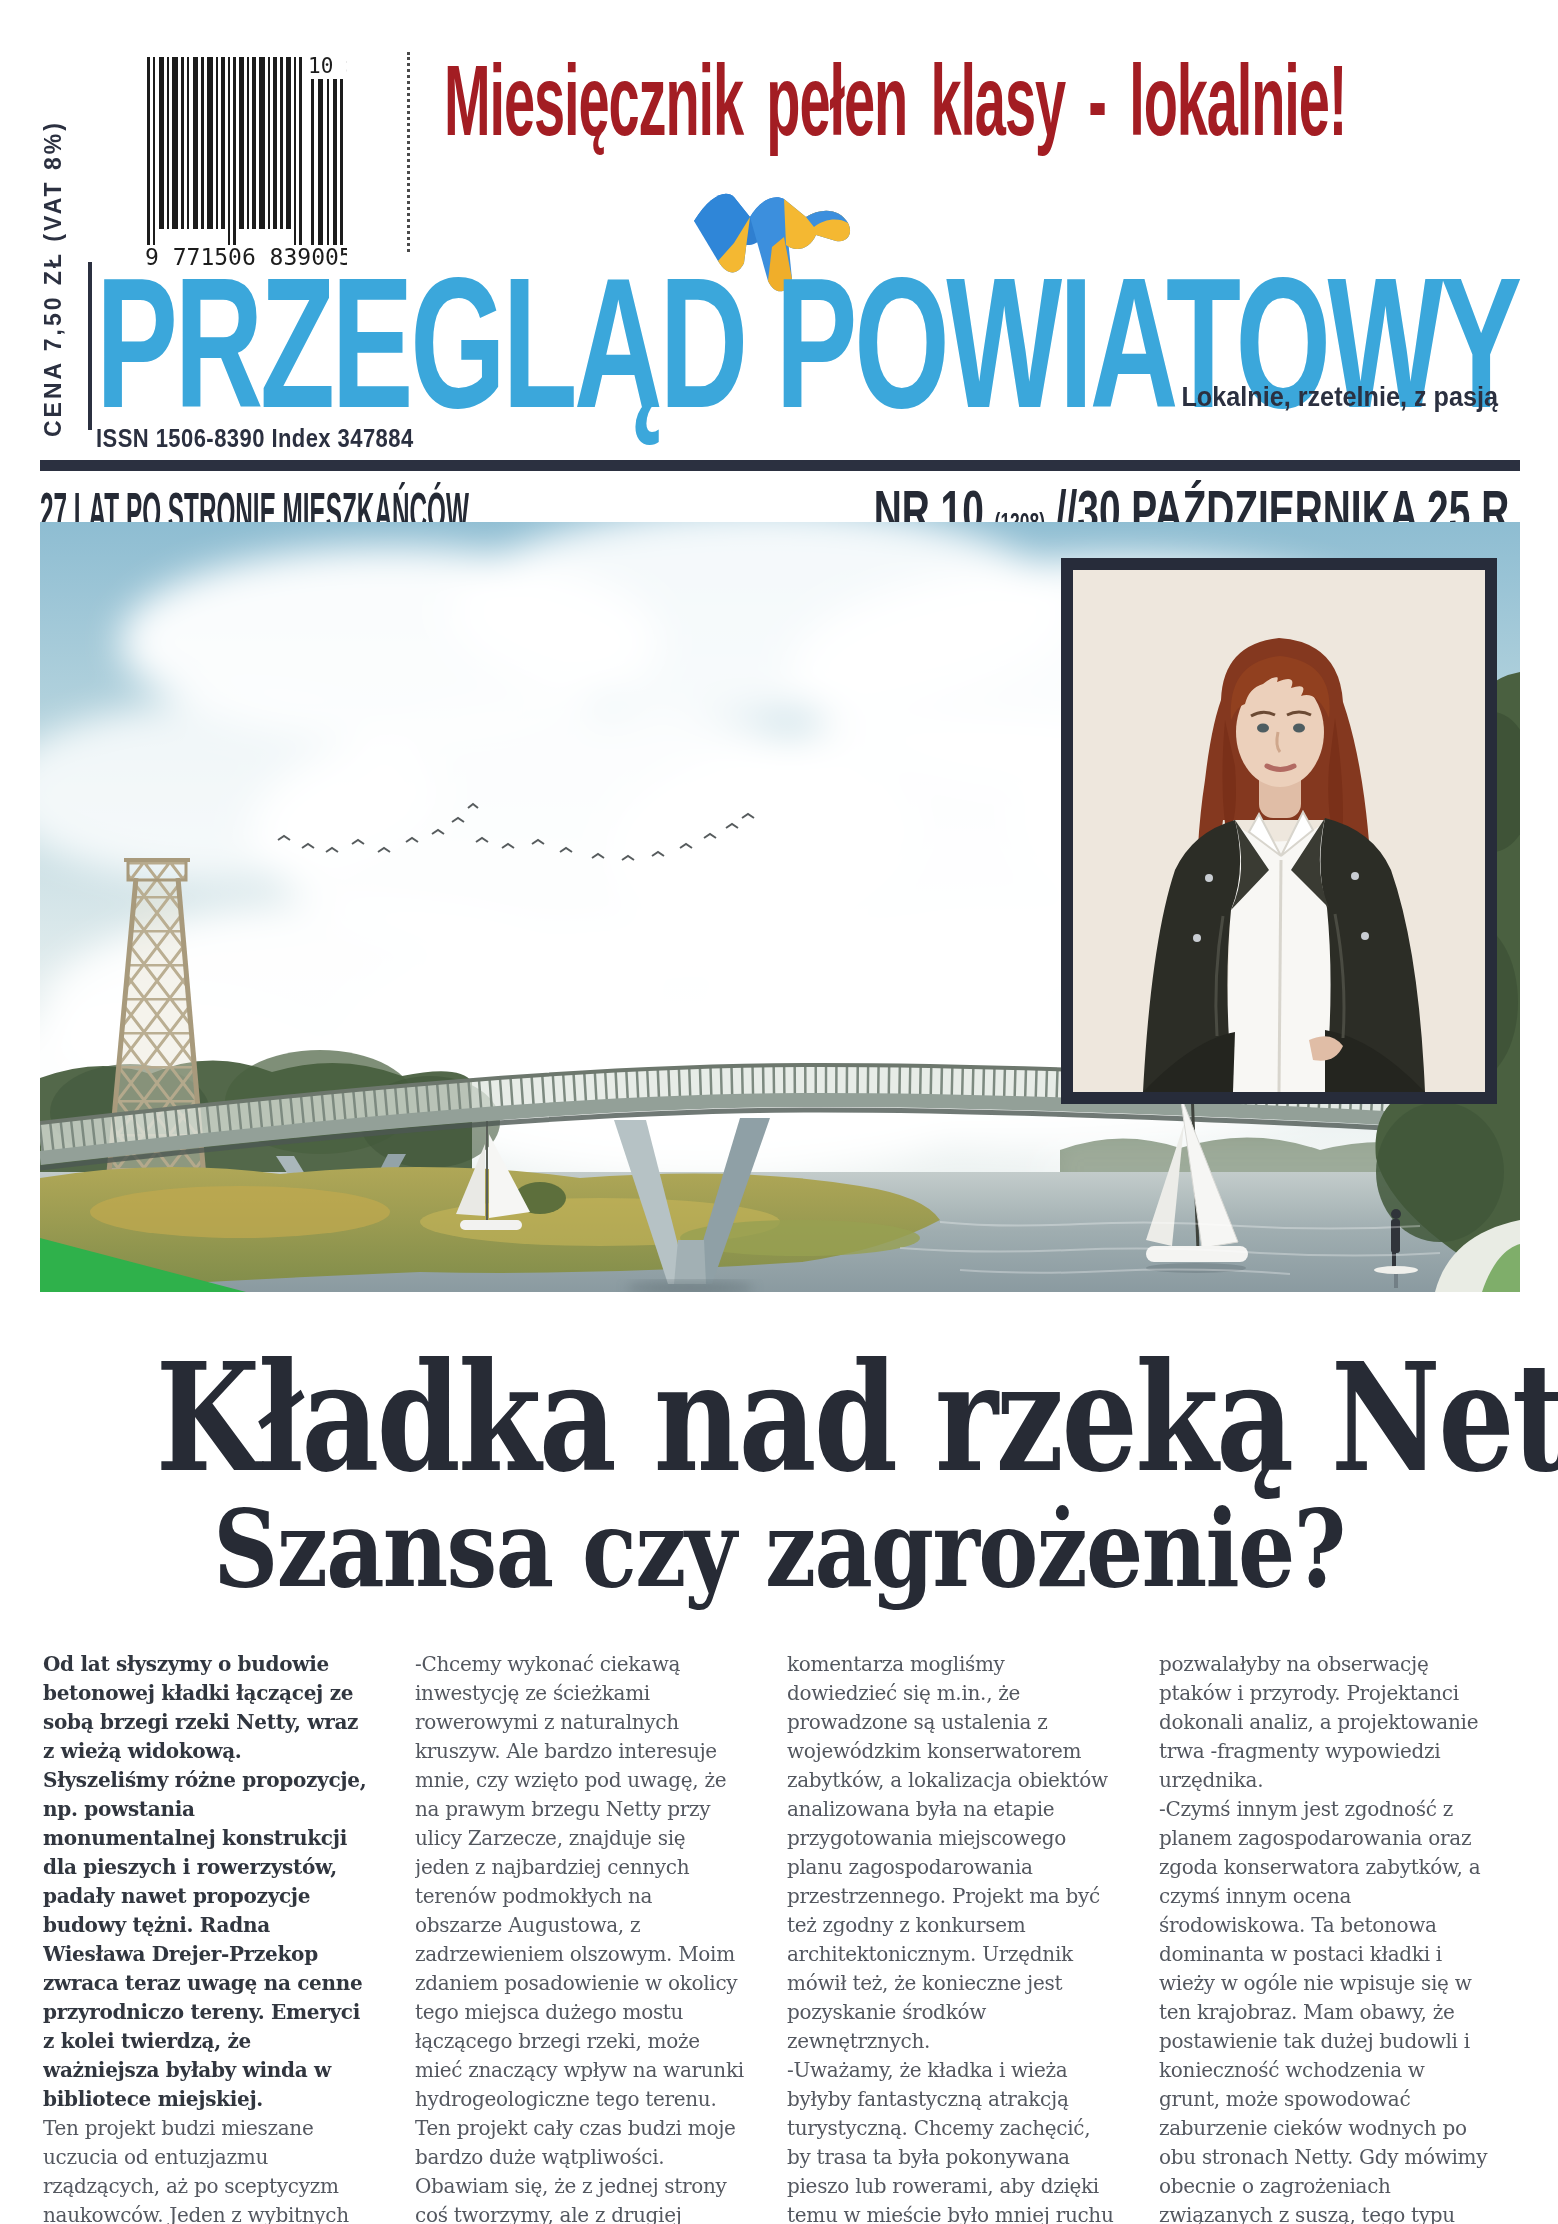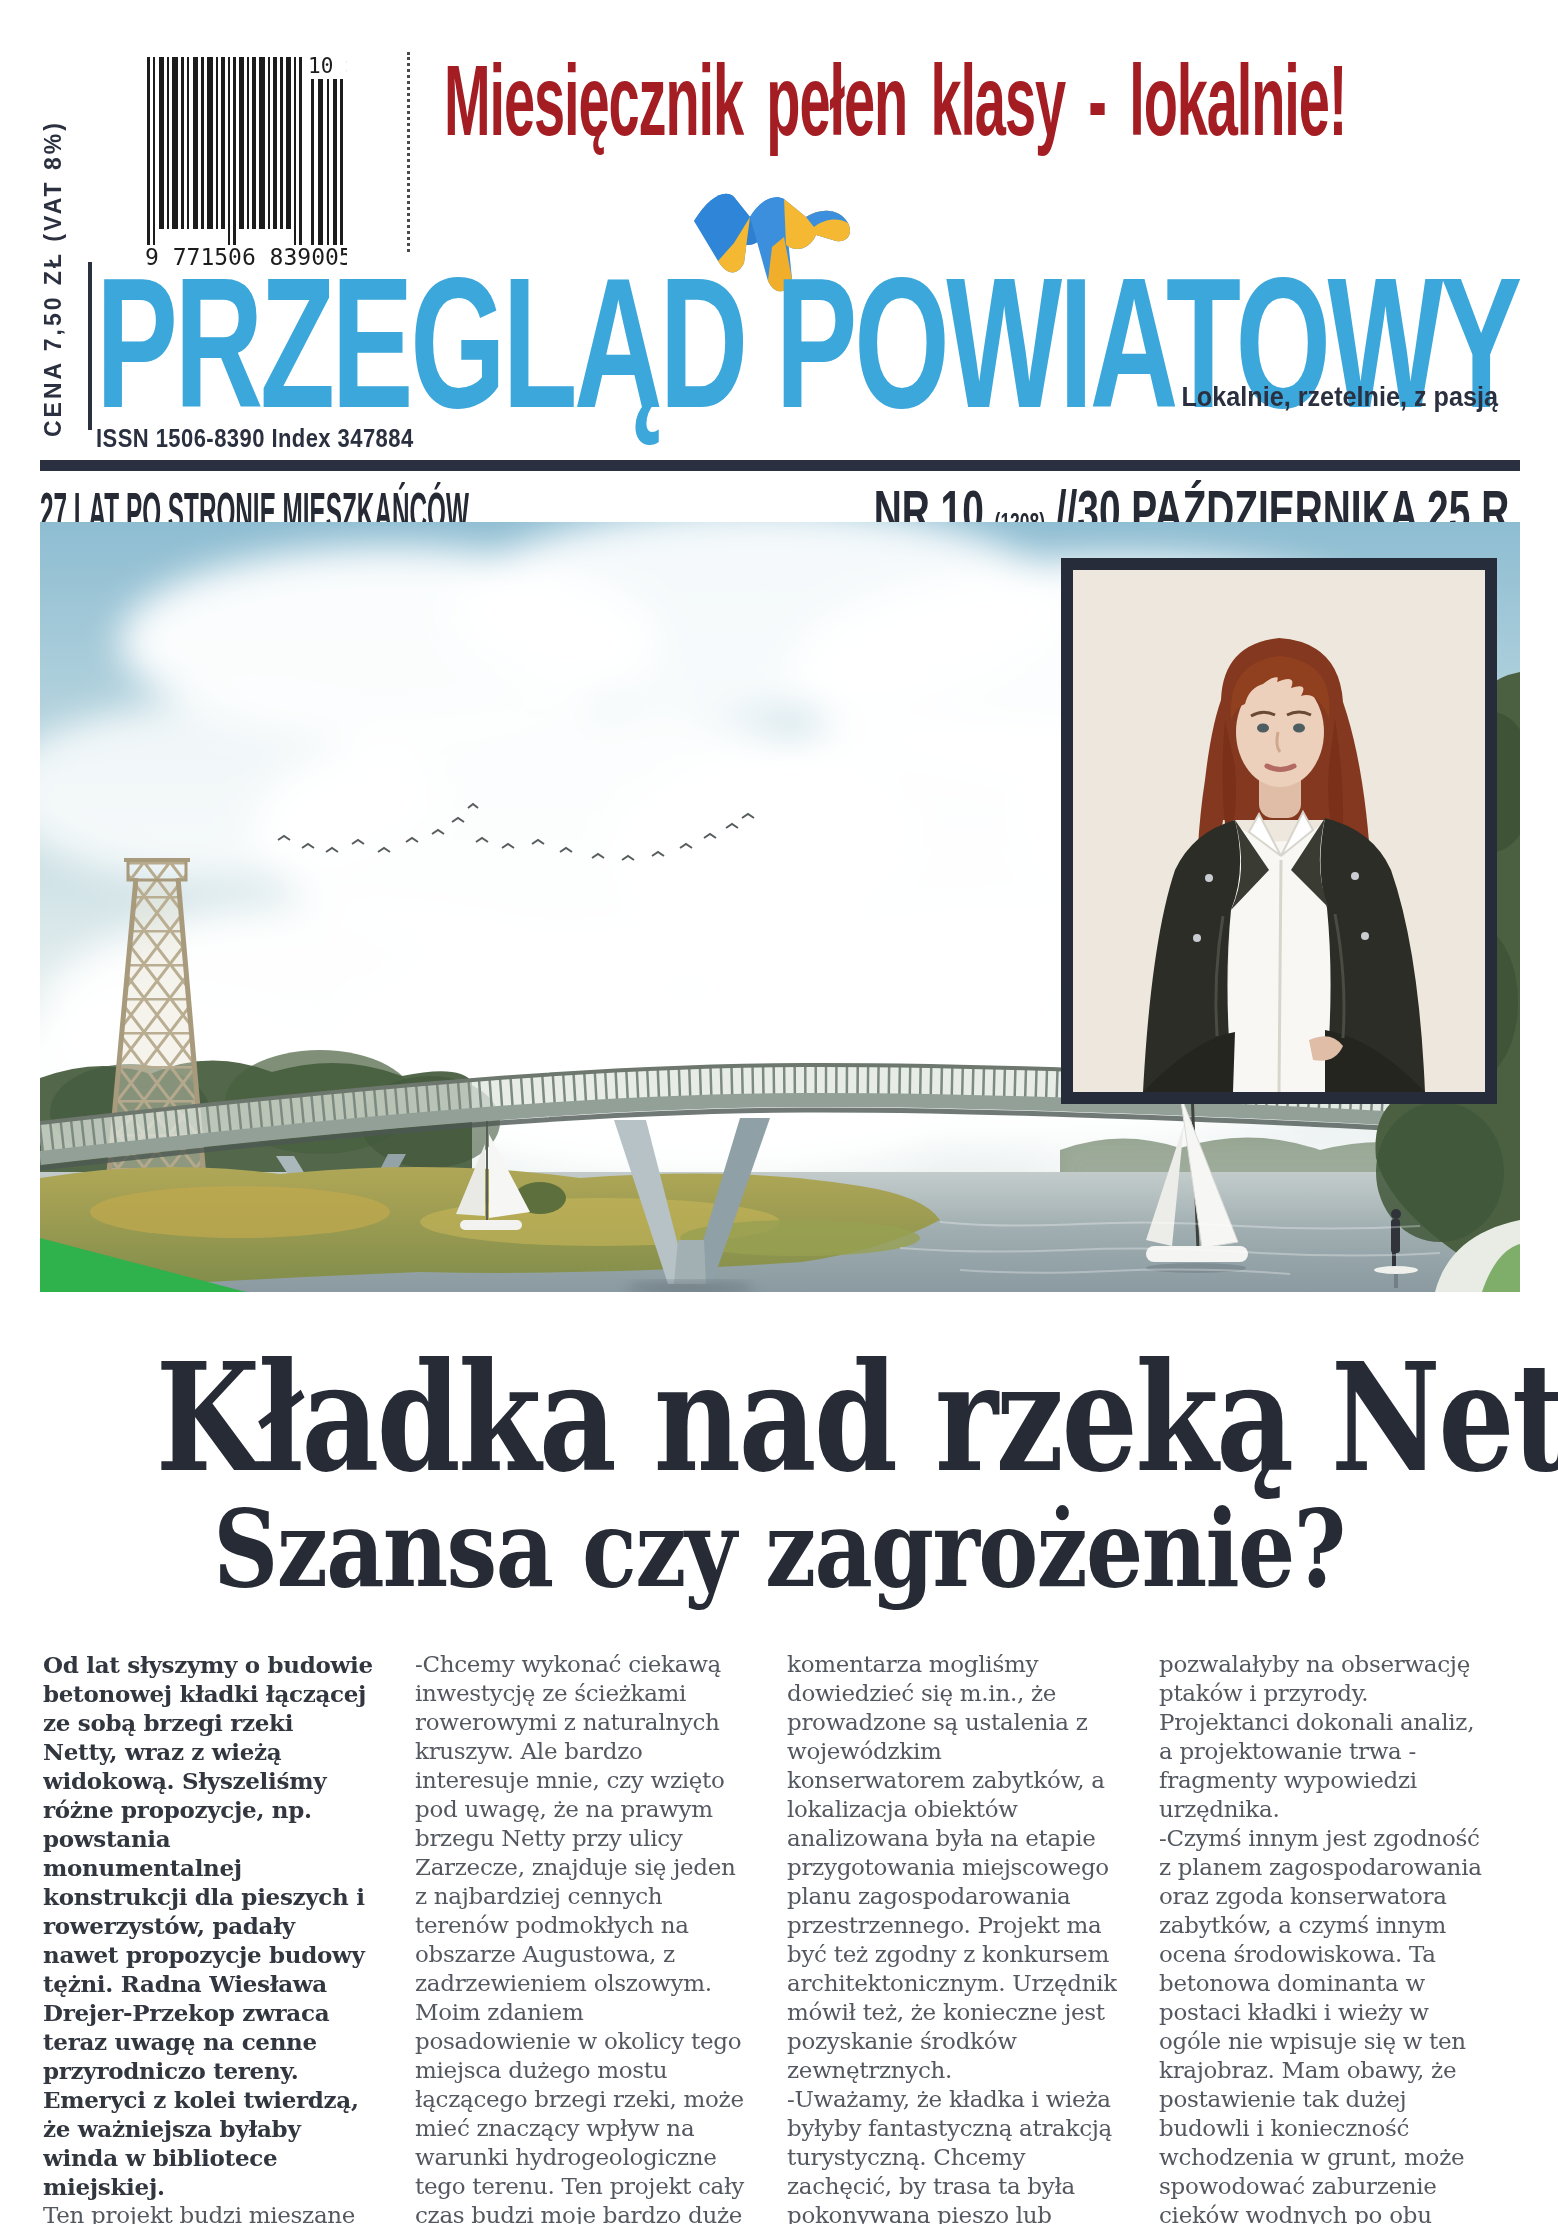--- a/index.html
+++ b/index.html
@@ -33,21 +33,21 @@
             border:12px solid #272c3a;background:#f1ece3;overflow:hidden;}
   
   .head1{left:0;top:1342px;width:1558px;text-align:center;font-family:"DejaVu Serif",serif;
          font-weight:bold;font-size:150px;line-height:150px;color:#272b35;letter-spacing:-3px;
          transform:scaleX(0.8);transform-origin:center top;white-space:nowrap;}
   .head2{left:0;top:1496px;width:1558px;text-align:center;font-family:"DejaVu Serif",serif;
          font-weight:bold;font-size:106px;line-height:106px;color:#272b35;letter-spacing:-2px;
          transform:scaleX(0.85);transform-origin:center top;white-space:nowrap;}
   
   .cols{left:43px;top:1650px;width:1478px;height:574px;display:flex;gap:42px;
-        font-family:"DejaVu Serif",serif;font-size:23px;line-height:29px;color:#53575f;}
+        font-family:"DejaVu Serif",serif;font-size:20px;line-height:29px;color:#53575f;}
   .col{flex:0 0 330px;overflow:hidden;}
   .coltext{white-space:pre-line;letter-spacing:-0.3px;}
   .lead{font-weight:bold;color:#31363f;}
   svg{display:block;}
 </style>
 </head>
 <body>
 
 <div id="page">
 

